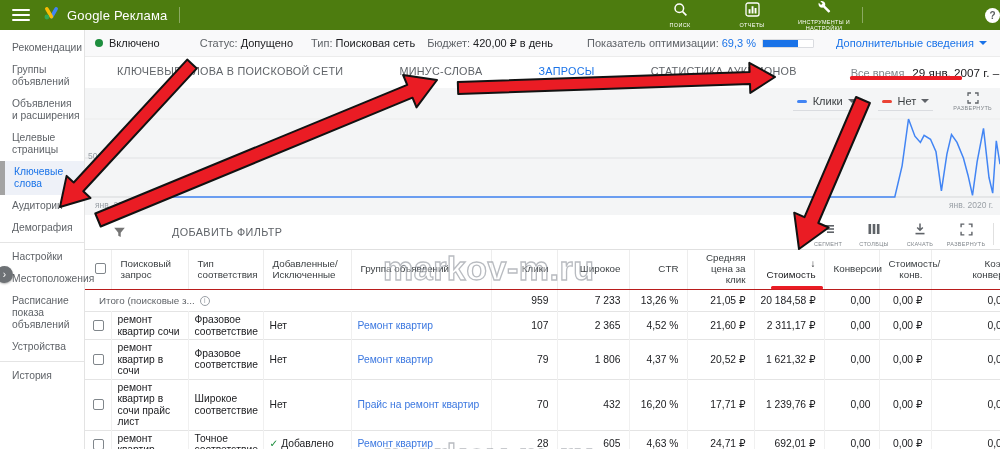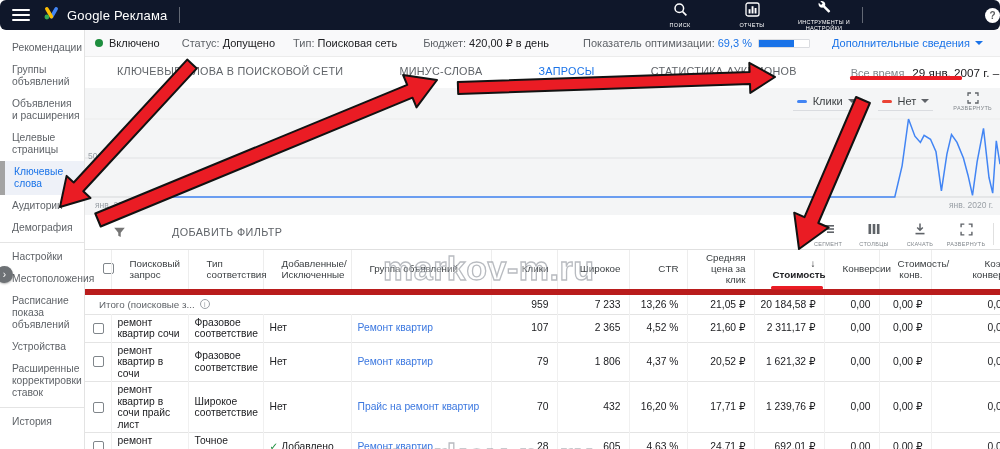--- a/index.html
+++ b/index.html
@@ -1,20 +1,20 @@
 <!DOCTYPE html>
 <html><head>
 <meta charset="utf-8">
 <style>
   * { margin:0; padding:0; box-sizing:border-box; }
   html,body { width:1000px; height:449px; overflow:hidden; }
   body { position:relative; font-family:"Liberation Sans","DejaVu Sans",sans-serif; background:#fff; color:#3c4043; }
 
   
-  .topbar { position:absolute; left:0; top:0; width:1000px; height:30px; background:#0f172a; display:flex; align-items:center; z-index:5;border-radius:6px; }
+  .topbar { position:absolute; left:0; top:0; width:1000px; height:30px; background:#4d7c0f; display:flex; align-items:center; z-index:5; }
   .hamburger { width:18px; height:12px; margin-left:12px; display:flex; flex-direction:column; justify-content:space-between; cursor:pointer; }
   .hamburger span { display:block; height:2px; background:#fff; border-radius:1px; }
   .logo-wrap { display:flex; align-items:center; margin-left:14px; }
   .logo-title { color:#fff; font-size:13px; margin-left:8px; letter-spacing:.2px; }
   .tb-divider { width:1px; height:16px; background:rgba(255,255,255,.35); margin-left:12px; }
   .tb-right { margin-left:auto; display:flex; align-items:center; margin-right:110px; }
   .tb-btn { display:flex; flex-direction:column; align-items:center; margin:0 9px; cursor:pointer; }
   .tb-btn .lbl { color:#fff; font-size:5.5px; letter-spacing:.3px; margin-top:1px; text-align:center; width:54px; line-height:6px; }
   .help-circle { width:15px; height:15px; border-radius:50%; background:#fff; color:#5b5e61; font-size:10px; font-weight:bold; display:flex; align-items:center; justify-content:center; margin-left:10px; cursor:pointer; }
 
@@ -59,23 +59,23 @@
   .filterbar { position:absolute; left:85px; top:215px; width:915px; height:35px; background:#fff; border-bottom:1px solid #e0e0e0; display:flex; align-items:center; z-index:2; }
   .addfilter { display:flex; align-items:center; margin-left:28px; cursor:pointer;gap:32px; }
   .addfilter .txt { font-size:10.8px; letter-spacing:.4px; color:#5f6368; margin-left:14px; }
   .fb-tools { margin-left:auto; display:flex; align-items:flex-start; margin-right:4px; }
   .tool-btn { display:flex; flex-direction:column; align-items:center; width:46px; cursor:pointer; margin-top:4px; }
   .fb-div { width:1px; height:22px; background:#e0e0e0; margin:5px 2px 0 4px; }
 
   
   .tablewrap { position:absolute; left:85px; top:250px; width:915px; height:199px; overflow:hidden; background:#fff; z-index:2; }
   table.tbl { border-collapse:collapse; table-layout:fixed; width:941px; }
-  .tbl th { height:36px; font-size:9.8px; font-weight:400; color:#3c4043; text-align:left; padding:2px 4px 4px 18px; border-right:1px solid #ededed; border-bottom:6px solid #b91c1c; vertical-align:middle; line-height:11px; }
+  .tbl th { height:36px; font-size:9.8px; font-weight:400; color:#3c4043; text-align:left; padding:2px 4px 4px 9px; border-right:1px solid #ededed; border-bottom:1px solid #b91c1c; vertical-align:middle; line-height:11px; }
   .tbl th.num, .tbl td.num { text-align:right; padding-right:8px; }
-  .tbl th.sorted { font-weight:700; color:#202124; }
+  .tbl th.sorted { font-weight:400; color:#202124; }
   .tbl td { font-size:10.3px; color:#202124; padding:2px 4px 2px 6px; border-right:1px solid #f0f0f0; border-top:1px solid #e4e4e4; vertical-align:middle; line-height:11.5px; overflow:hidden; white-space:nowrap; }
   .tbl td.wrap { white-space:normal; }
   .tbl tr.datarow { height:25px; }
   .tbl tr.totalrow { height:22px; }
   .tbl tr.totalrow td { border-top:none; color:#202124; }
   .total-lbl { color:#5f6368; font-size:9.8px; padding-left:8px; display:flex; align-items:center; }
   .info-i { display:inline-flex; width:10px; height:10px; border:1px solid #9aa0a6; border-radius:50%; color:#9aa0a6; font-size:7px; align-items:center; justify-content:center; margin-left:5px; flex:none; }
   .cbx { width:11px; height:11px; border:1.5px solid #80868b; border-radius:2px; margin:0 auto; cursor:pointer; }
   .link { color:#3c78e0; cursor:pointer; }
   .chk { color:#1e8e3e; font-weight:bold; margin-right:3px; }
@@ -141,38 +141,37 @@
     <div class="sb-item">Объявления и расширения</div>
     <div class="sb-item">Целевые страницы</div>
     <div class="sb-item active">Ключевые слова</div>
     <div class="sb-item">Аудитории</div>
     <div class="sb-item">Демография</div>
     <div class="sb-divider"></div>
     <div class="sb-item">Настройки</div>
     <div class="sb-item">Местоположения</div>
     <div class="sb-item">Расписание показа объявлений</div>
     <div class="sb-item">Устройства</div>
-    <div class="sb-item">Расширенные корректировки ставок</div>
     <div class="sb-divider"></div>
     <div class="sb-item">История</div>
   </div>
 <div class="collapse-btn">›</div>
 
 <div class="statusbar">
   <div class="grp" style="margin-left:10px">
     <span class="dot"></span>
     <span class="dark">Включено</span>
   </div>
-  <div class="grp" style="margin-left:22px">
+  <div class="grp" style="margin-left:40px">
     <span>Статус:</span>&nbsp;<span class="dark">Допущено</span>
   </div>
   <div class="grp" style="margin-left:18px">
     <span>Тип:</span>&nbsp;<span class="dark">Поисковая сеть</span>
   </div>
-  <div class="grp" style="margin-left:26px">
+  <div class="grp" style="margin-left:12px">
     <span>Бюджет:</span>&nbsp;<span class="dark">420,00 ₽ в день</span>
   </div>
   <div class="grp" style="margin-left:34px">
     <span>Показатель оптимизации:</span>&nbsp;<span class="blue">69,3 %</span>
     <span class="opt-bar">
         <span class="opt-fill" id="opt-fill" style="display: block; width: 70%;"></span>
       </span>
   </div>
   <div class="grp" style="margin-left:22px">
     <span class="blue">Дополнительные сведения</span>

